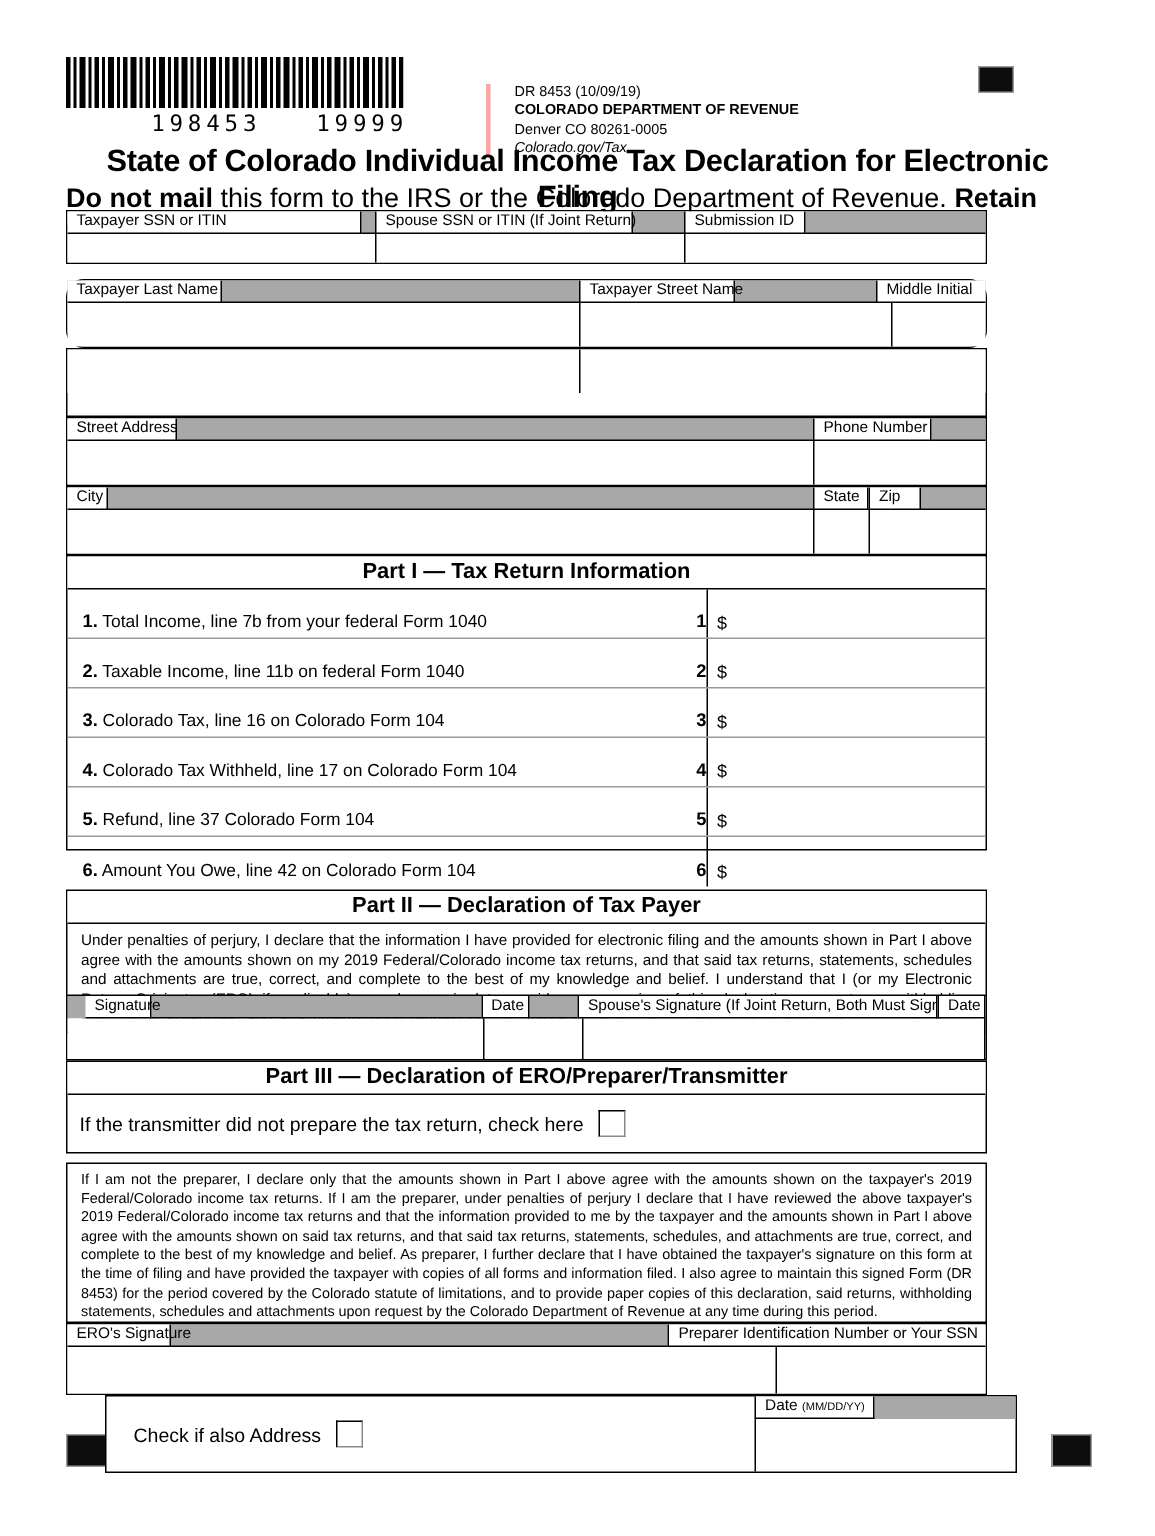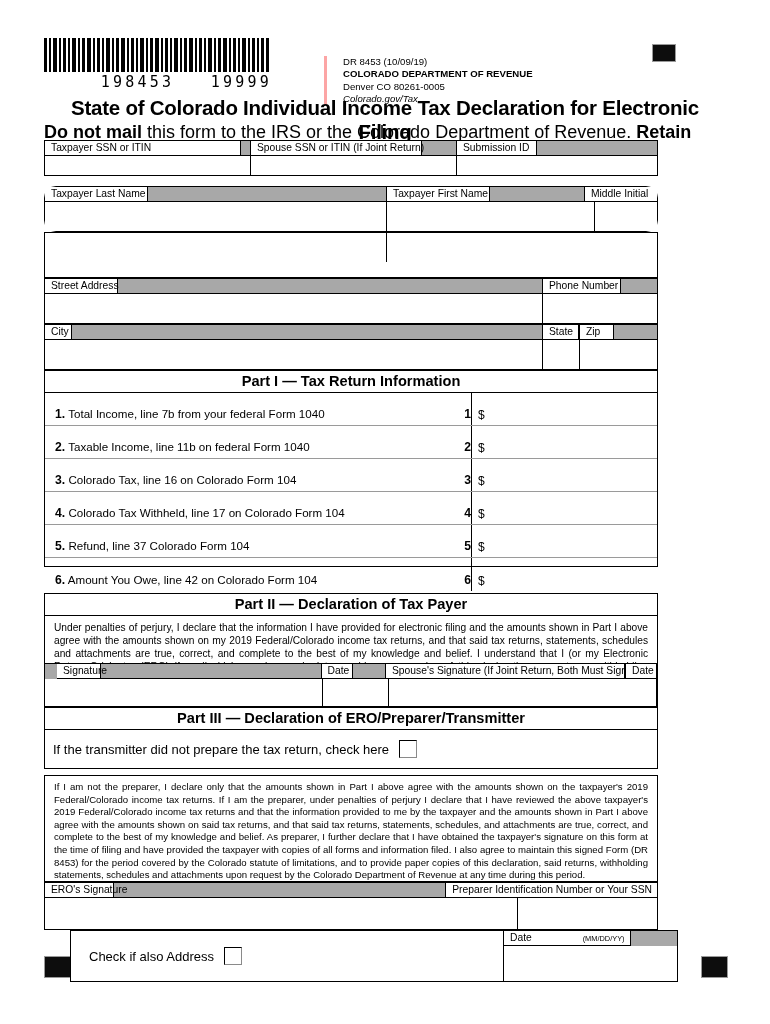--- a/index.html
+++ b/index.html
@@ -230,21 +230,21 @@
     background: #fff;
     border-right: 1.2px solid #000;
     border-bottom: 1.2px solid #000;
     font-size: 10.3px;
     line-height: 14px;
     padding: 0 5px 0 6px;
     white-space: nowrap;
     box-sizing: border-box;
   }
   .footer-date-band .tag small { font-size: 7.4px; }
-  .small-mmddyy { font-size: 7.4px; margin-left: 48px; }
+  .small-mmddyy { font-size: 7.4px; }
 </style>
 </head>
 <body>
 
 <div class="page">
 
   <div class="reg-mark" id="reg-tr"></div>
   <div class="reg-mark" id="reg-bl"></div>
   <div class="reg-mark" id="reg-br"></div>
 
@@ -327,21 +327,21 @@
       <div class="entry" style="width:205px;"></div>
       <div class="entry" style="width:206px;"></div>
       <div class="entry" style="flex:1;"></div>
     </div>
   </div>
 
   <div class="frame" style="top:186px; height:46px;border-radius:12px;">
     <div class="band">
       <div class="tag" style="width:103px;">Taxpayer Last Name</div>
       <div class="gapcell" style="width:238px;"></div>
-      <div class="tag divider" style="width:104px;">Taxpayer First Name</div>
+      <div class="tag divider" style="width:104px;">Taxpayer Street Name</div>
       <div class="gapcell" style="flex:1;"></div>
       <div class="tag divider" style="width:73px; border-right:none;">Middle Initial</div>
     </div>
     <div class="entry-row" style="height:29px;">
       <div class="entry" style="width:341px;"></div>
       <div class="entry" style="flex:1;"></div>
       <div class="entry" style="width:63px;"></div>
     </div>
   </div>
 

